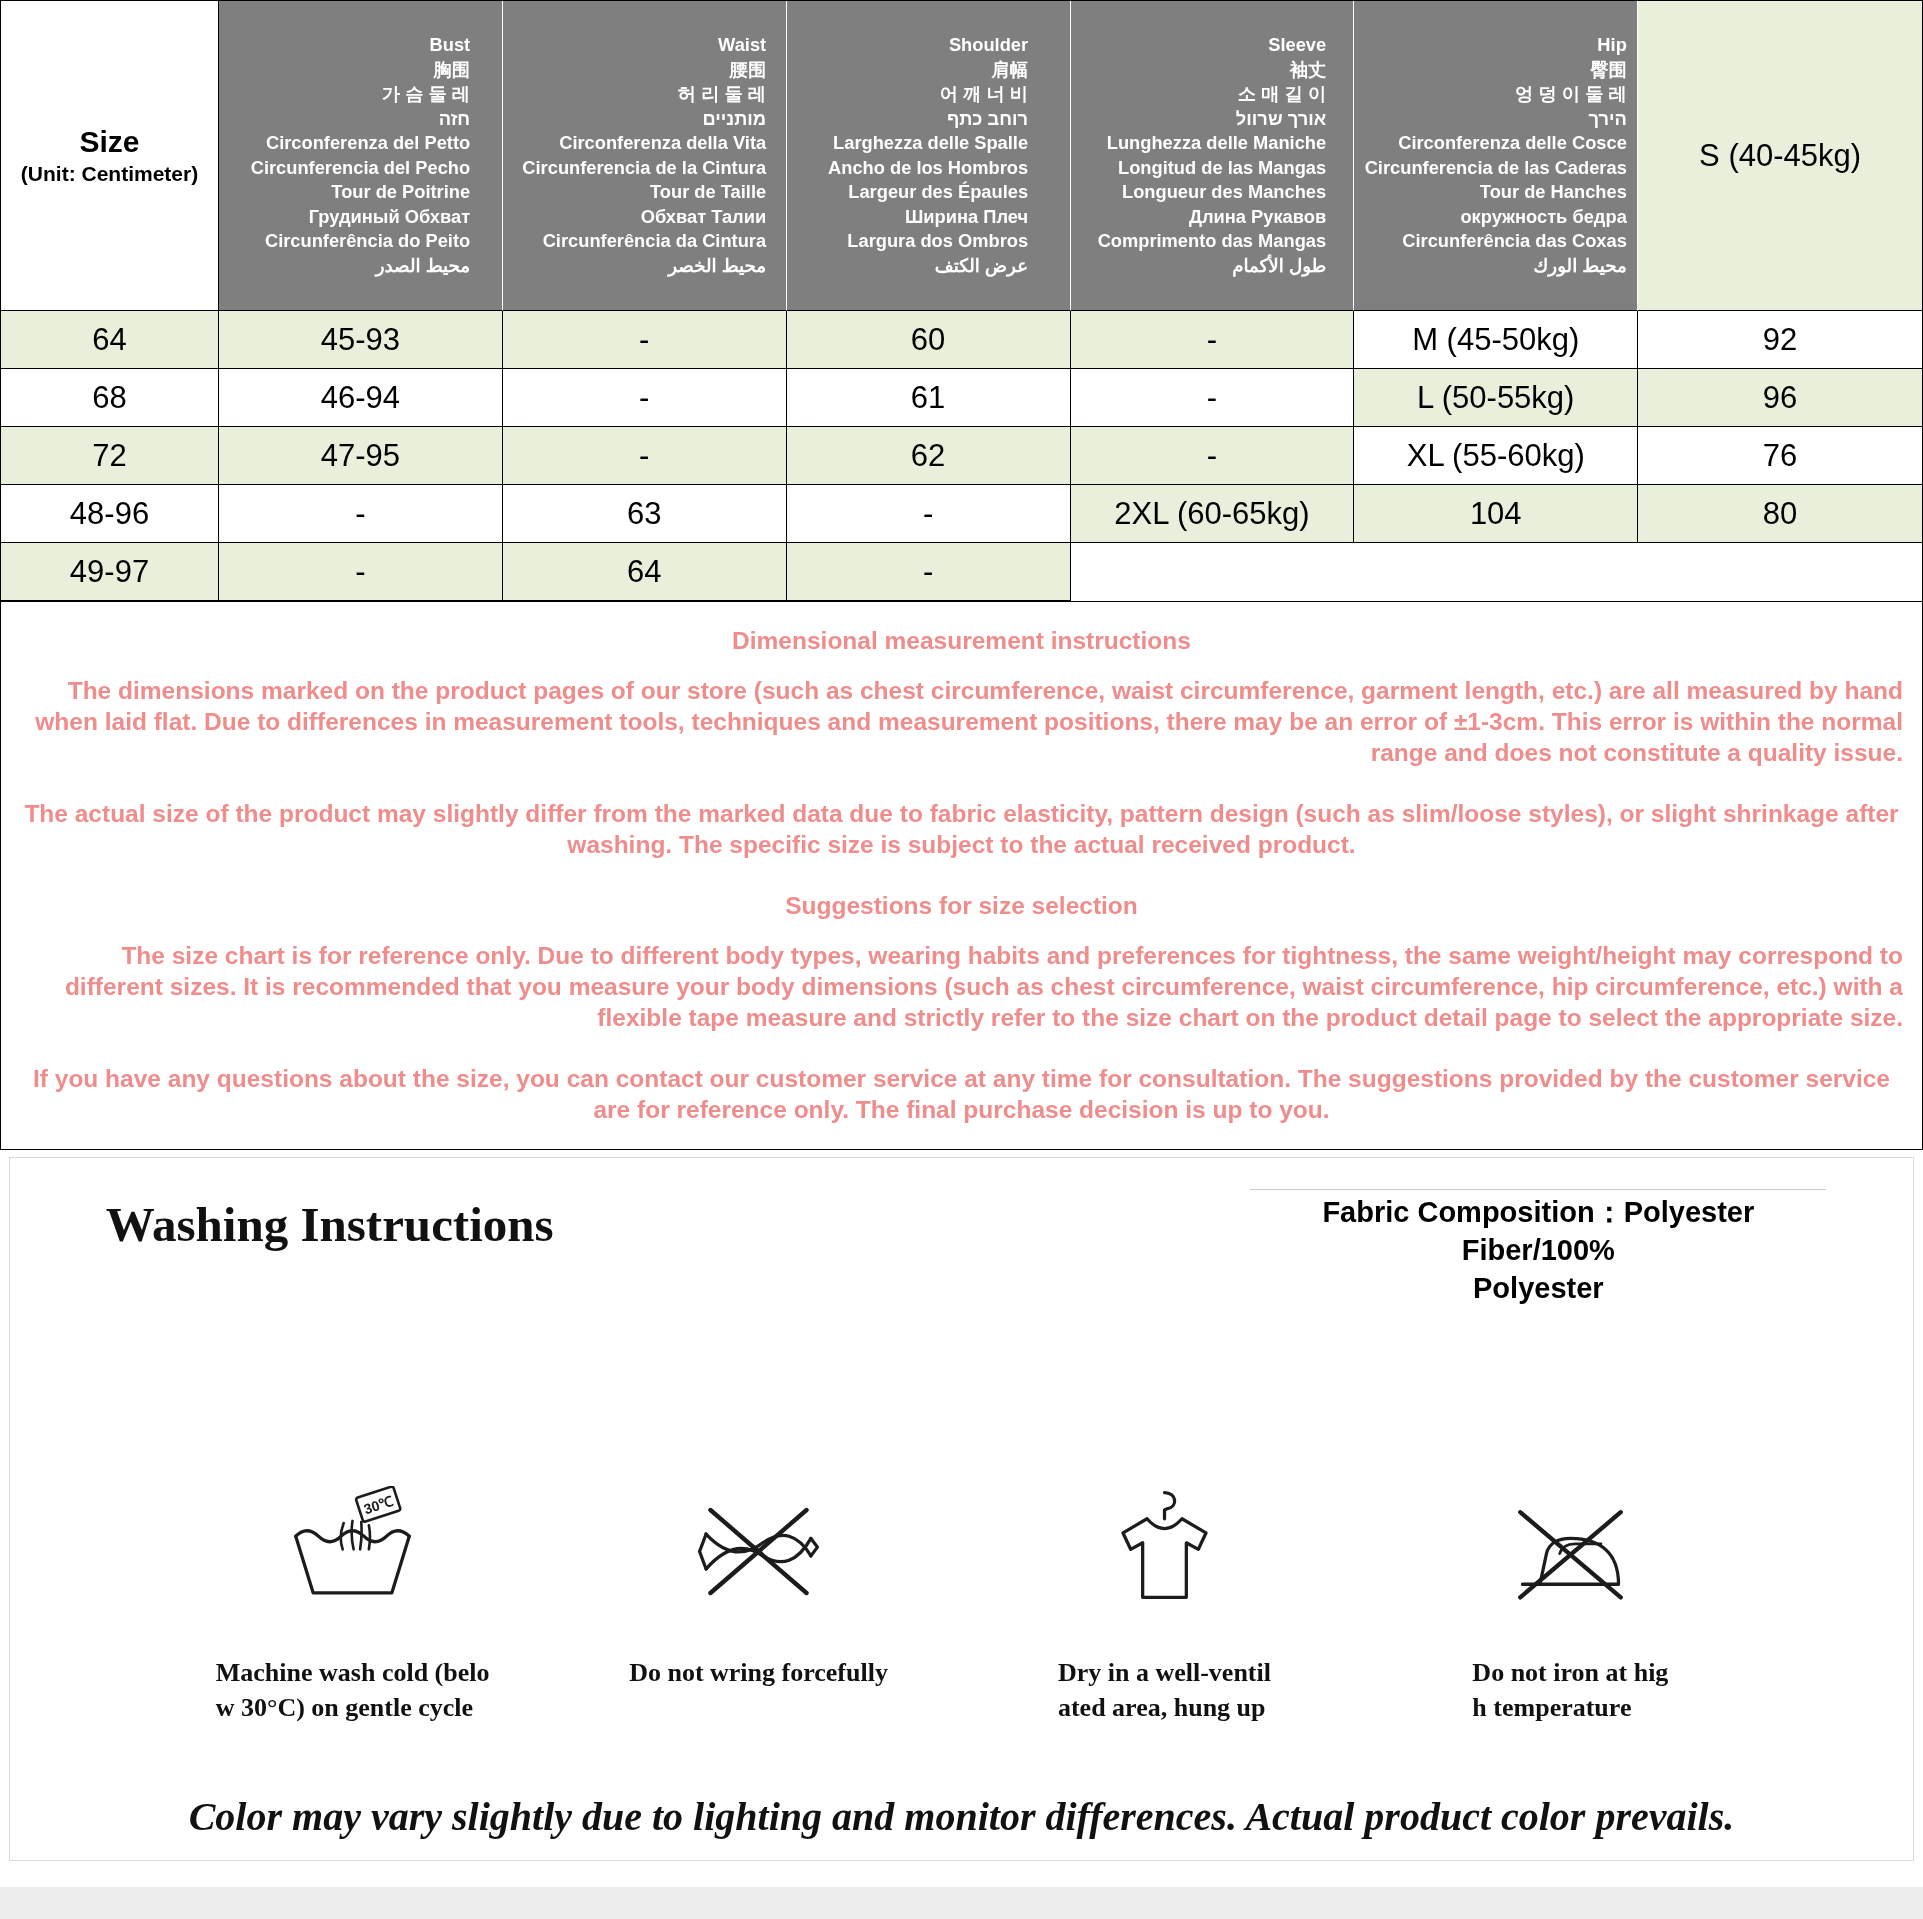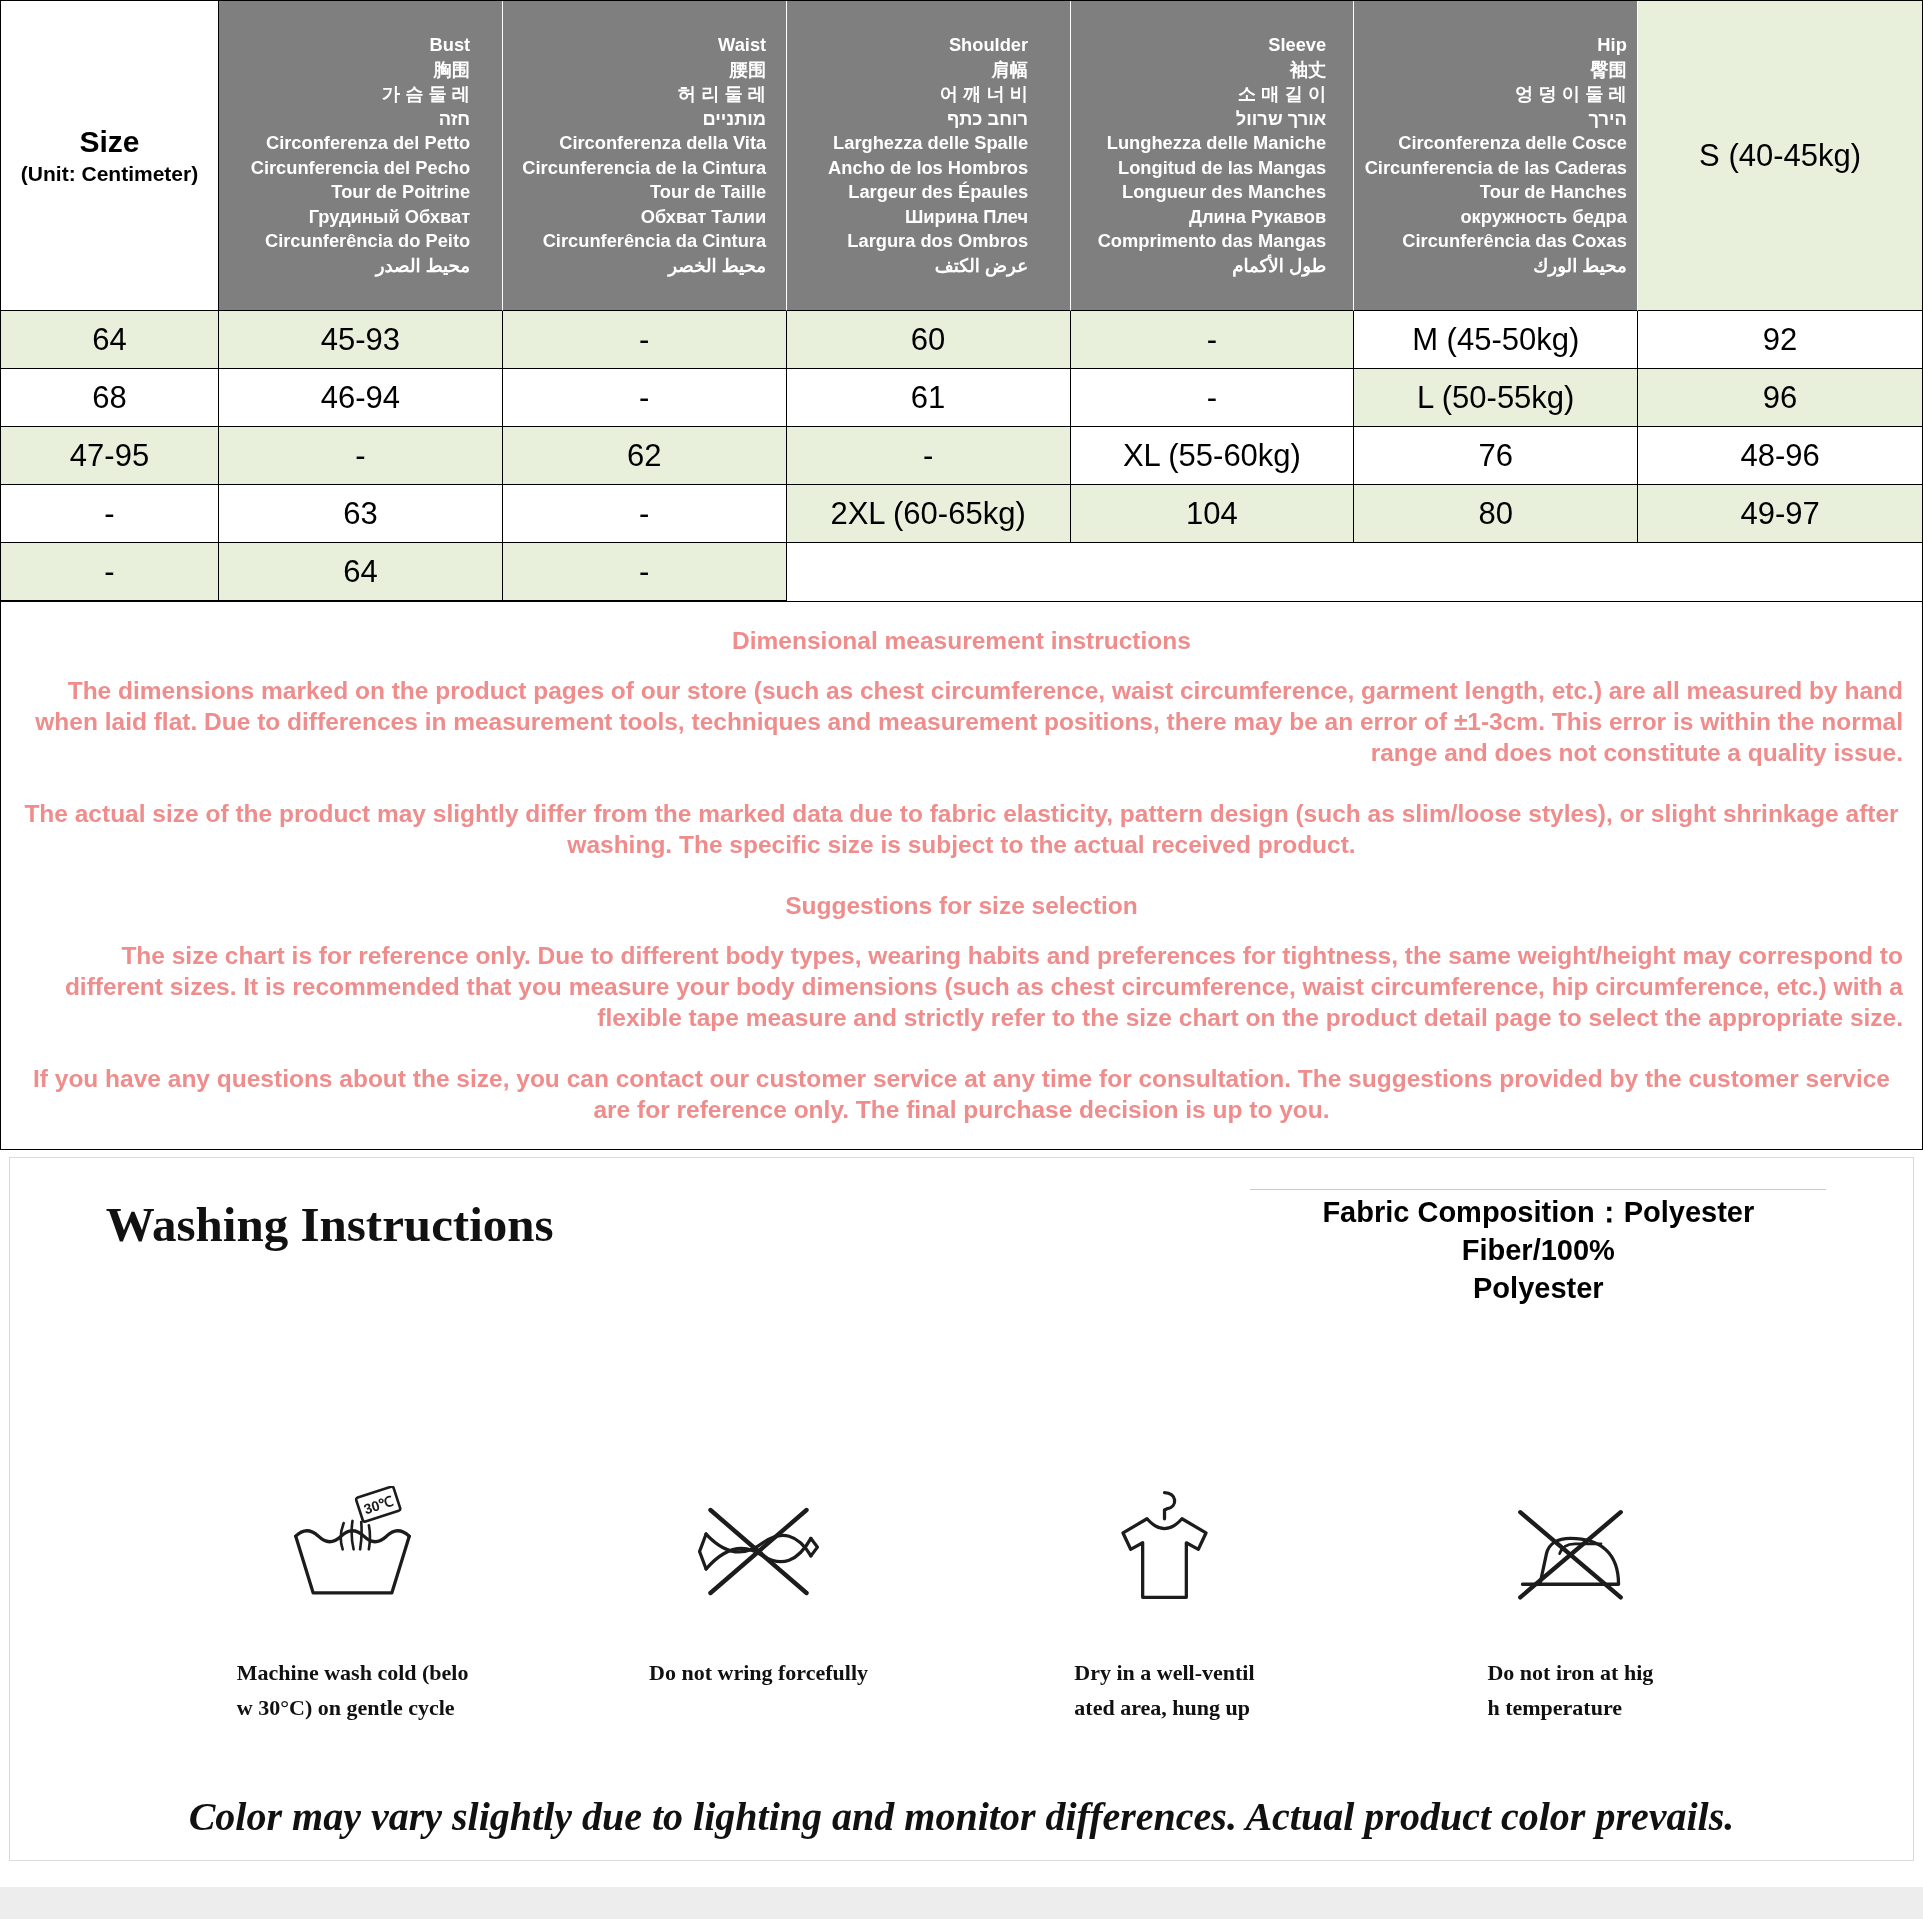--- a/index.html
+++ b/index.html
@@ -67,21 +67,21 @@
     border-top:0.9px solid #c9c9c9; padding-top:3px;
   }
   .icons-row {
     display:flex; justify-content:space-between;
     padding:0 105px; margin-top:179px;
   }
   .wash-item { width:419px; display:flex; flex-direction:column; align-items:center; }
   .wash-item svg { width:131px; height:131px; }
   .caption {
     font-family:"Liberation Serif", serif;
-    font-size:22px; line-height:35px; font-weight:bold; color:#111;
+    font-size:26px; line-height:35px; font-weight:bold; color:#111;
     margin-top:38px; white-space:pre-line; text-align:left;
   }
   .color-note {
     font-family:"Liberation Serif", serif;
     font-style:italic; font-weight:bold;
     font-size:40px; color:#111;
     text-align:center; margin-top:68px; white-space:nowrap;
   }
   .footer-strip { position:absolute; left:0; right:0; bottom:0; height:33px; background:#ededed; }
   svg { stroke:#1c1c1c; fill:none; stroke-width:3; stroke-linecap:round; stroke-linejoin:round; }
@@ -158,20 +158,21 @@
     <div class="cell rowlabel">M (45-50kg)</div>
     <div class="cell val">92</div>
     <div class="cell val">68</div>
     <div class="cell val">46-94</div>
     <div class="cell val">-</div>
     <div class="cell val">61</div>
     <div class="cell val">-</div>
 
     <div class="cell rowlabel green">L (50-55kg)</div>
     <div class="cell val green">96</div>
+    <div class="cell val green">72</div>
     <div class="cell val green">47-95</div>
     <div class="cell val green">-</div>
     <div class="cell val green">62</div>
     <div class="cell val green">-</div>
 
     <div class="cell rowlabel">XL (55-60kg)</div>
     <div class="cell val">76</div>
     <div class="cell val">48-96</div>
     <div class="cell val">-</div>
     <div class="cell val">63</div>

